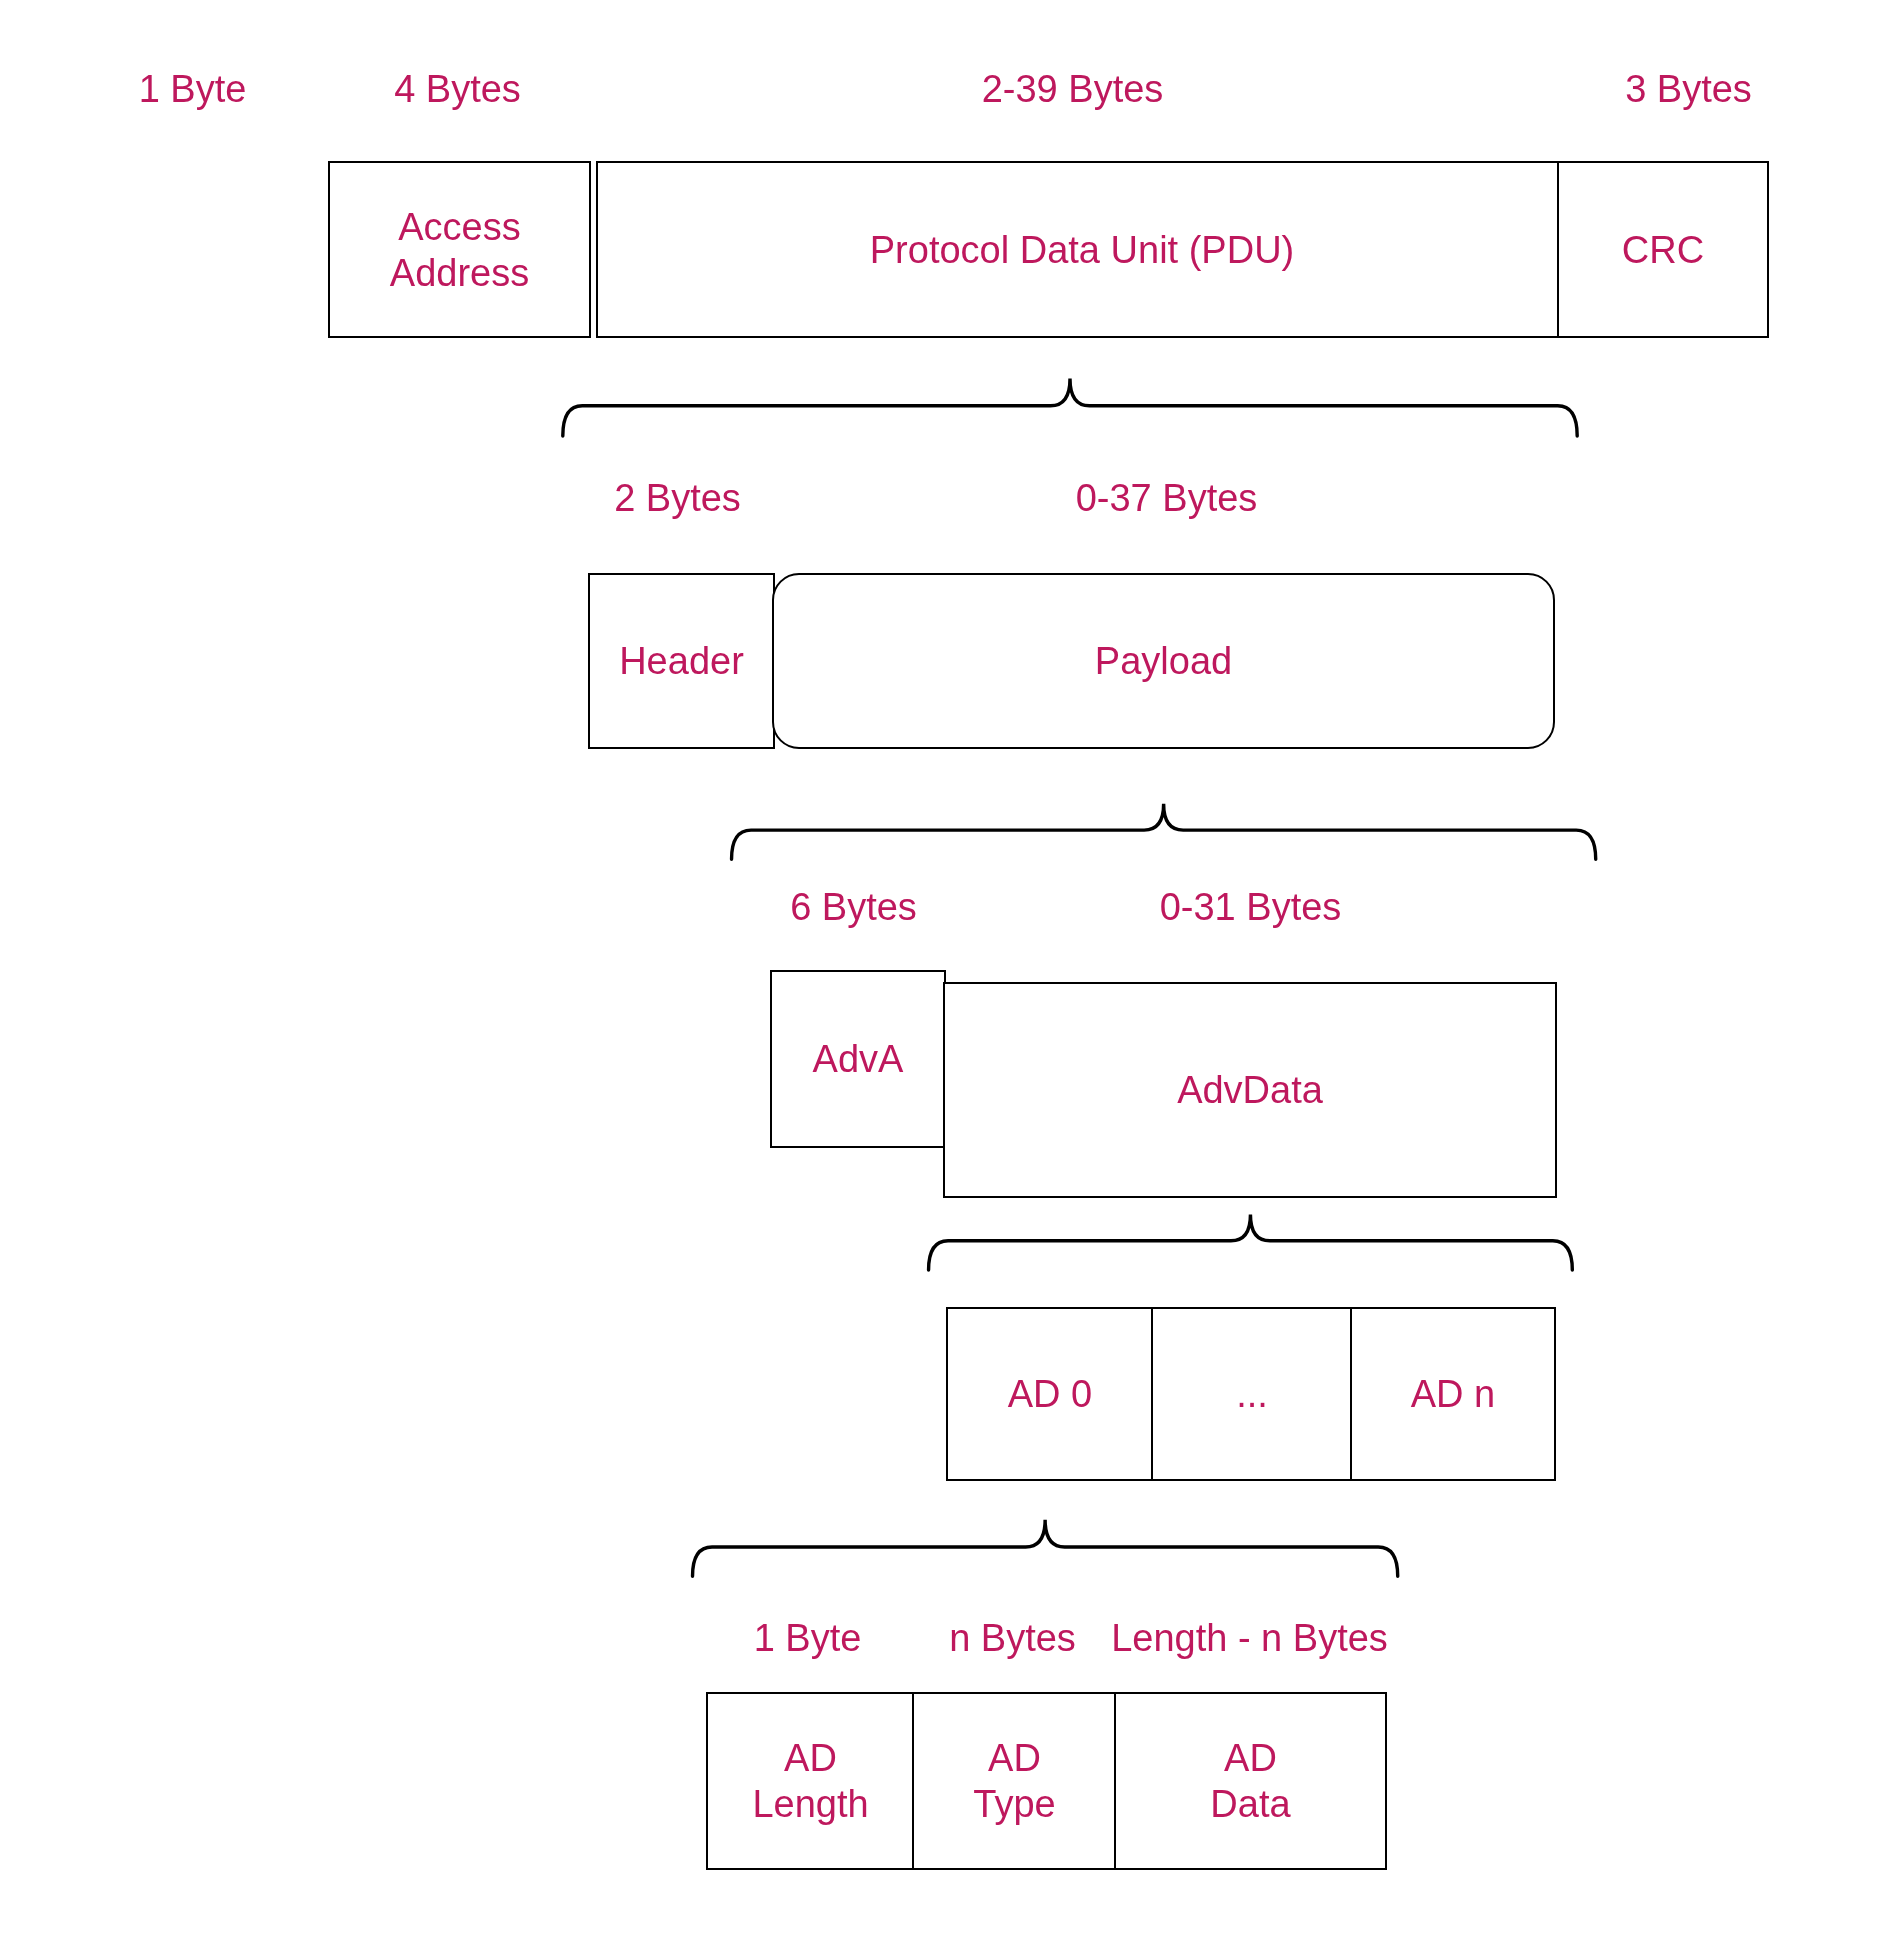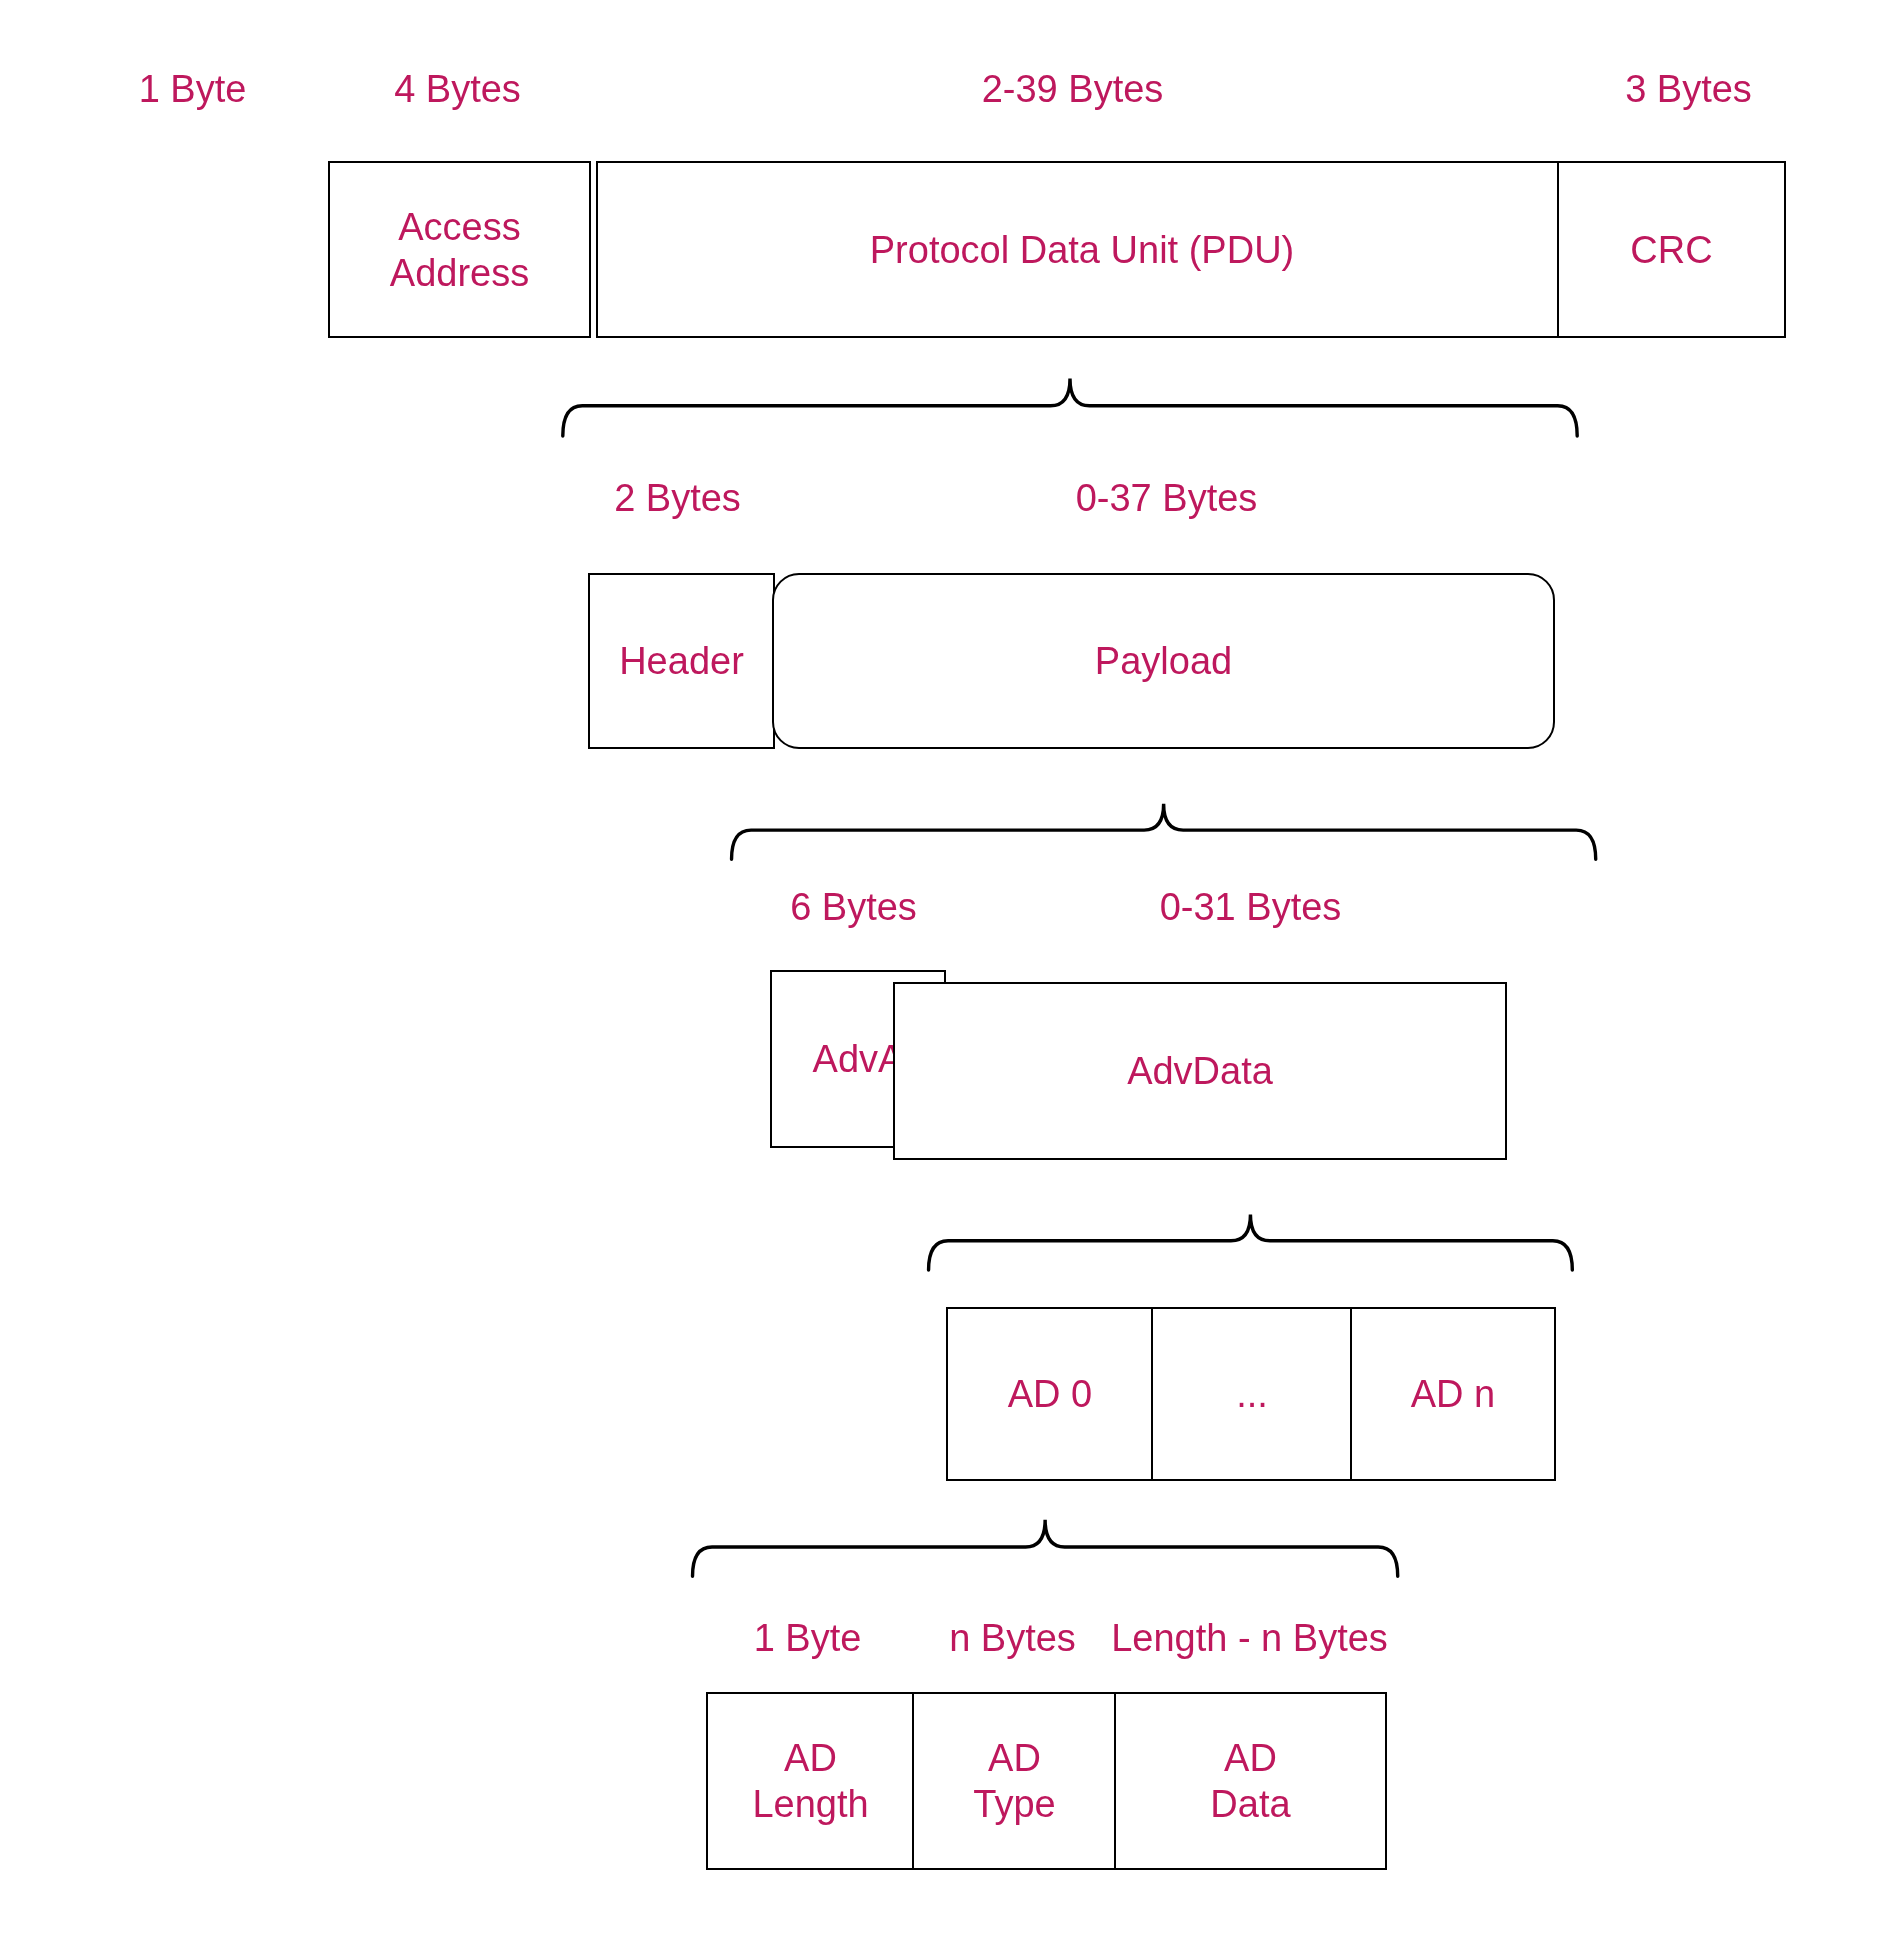--- a/index.html
+++ b/index.html
@@ -57,33 +57,33 @@
 <div id="diagram">
 
   <div class="size-label" style="left:193px; top:68px;">1 Byte</div>
   <div class="size-label" style="left:458px; top:68px;">4 Bytes</div>
   <div class="size-label" style="left:1073px; top:68px;">2-39 Bytes</div>
   <div class="size-label" style="left:1689px; top:68px;">3 Bytes</div>
 
   <div class="box" style="left:328px;  top:161px; width:263px; height:177px;">Access
 Address</div>
   <div class="box" style="left:596px;  top:161px; width:972px; height:177px;">Protocol Data Unit (PDU)</div>
-  <div class="box" style="left:1557px; top:161px; width:229px; height:177px;">CRC</div>
+  <div class="box" style="left:1557px; top:161px; width:212px; height:177px;">CRC</div>
 
   <div class="size-label" style="left:678px;  top:477px;">2 Bytes</div>
   <div class="size-label" style="left:1167px; top:477px;">0-37 Bytes</div>
 
   <div class="box" style="left:588px; top:573px; width:187px; height:176px;">Header</div>
   <div class="box" style="left:772px; top:573px; width:783px; height:176px;border-radius:27px;">Payload</div>
 
   <div class="size-label" style="left:854px;  top:886px;">6 Bytes</div>
   <div class="size-label" style="left:1251px; top:886px;">0-31 Bytes</div>
 
   <div class="box" style="left:770px; top:970px; width:176px; height:178px;">AdvA</div>
-  <div class="box" style="left:893px; top:982px; width:614px; height:178px;">AdvData</div>
+  <div class="box" style="left:943px; top:982px; width:614px; height:216px;">AdvData</div>
 
   <div class="box" style="left:946px;  top:1307px; width:208px; height:174px;">AD 0</div>
   <div class="box" style="left:1151px; top:1307px; width:202px; height:174px;">...</div>
   <div class="box" style="left:1350px; top:1307px; width:206px; height:174px;">AD n</div>
 
   <div class="size-label" style="left:808px;  top:1617px;">1 Byte</div>
   <div class="size-label" style="left:1013px; top:1617px;">n Bytes</div>
   <div class="size-label" style="left:1250px; top:1617px;">Length - n Bytes</div>
 
   <div class="box" style="left:706px;  top:1692px; width:209px; height:178px;">AD

